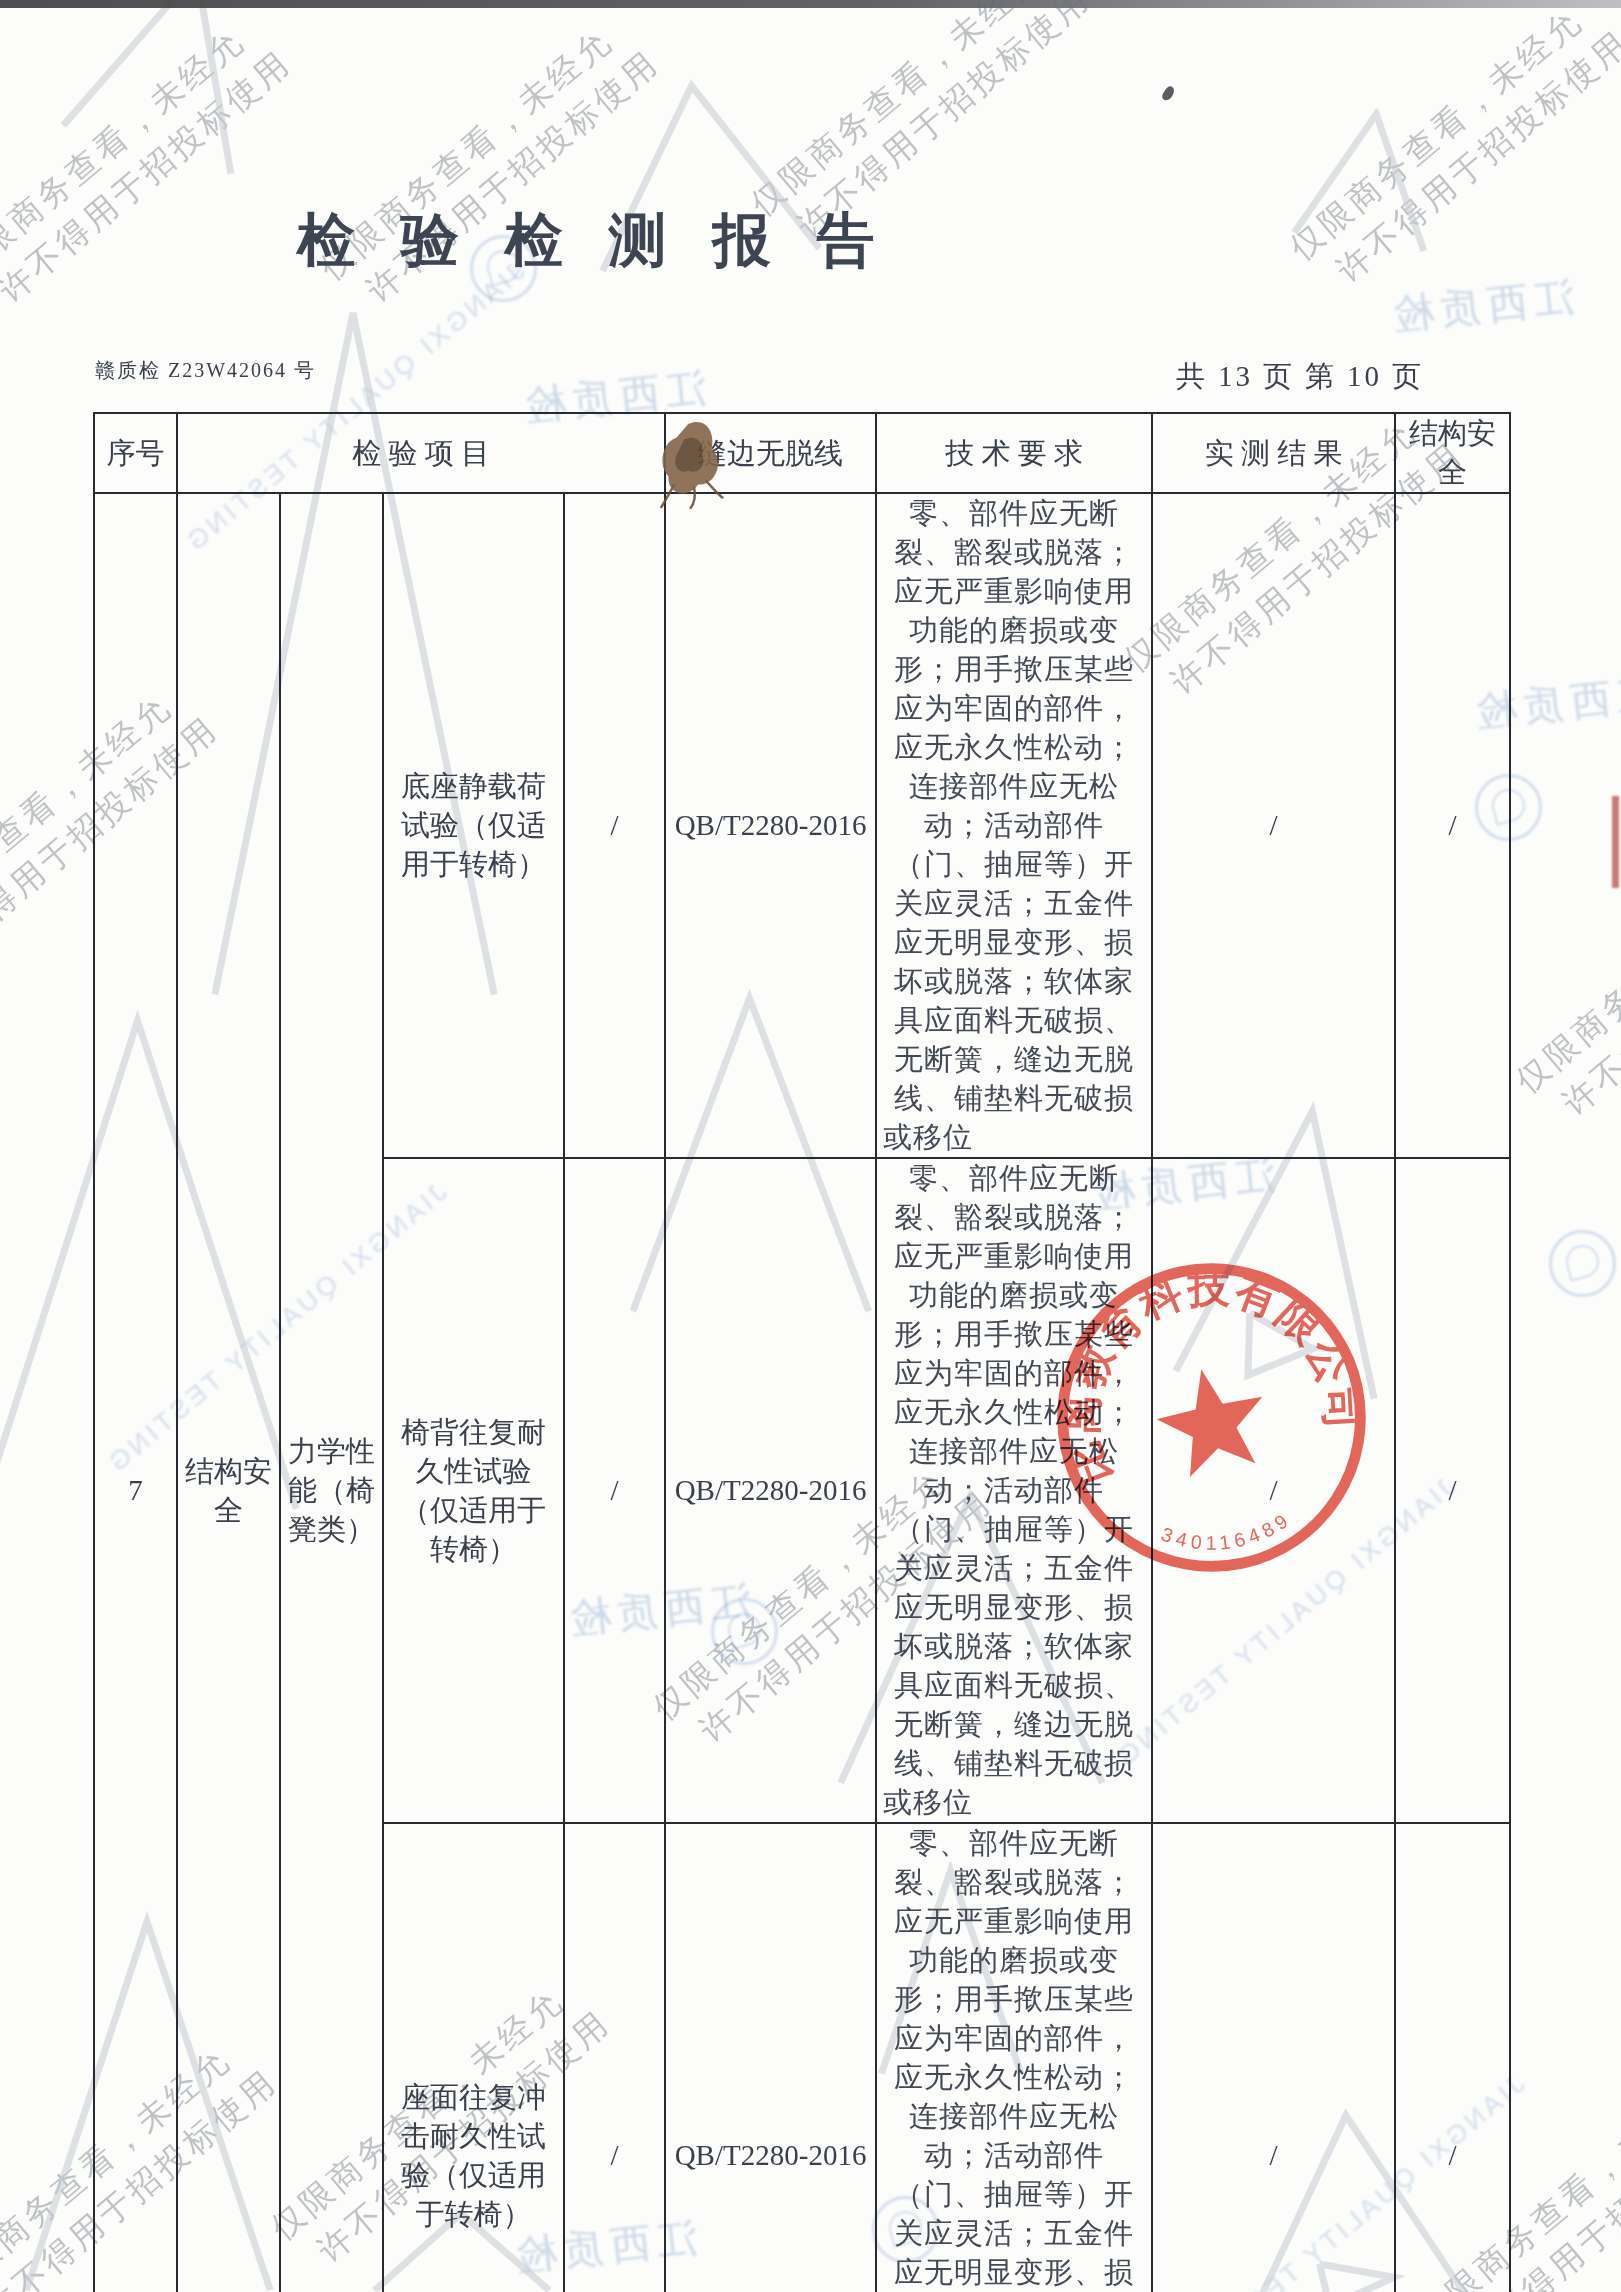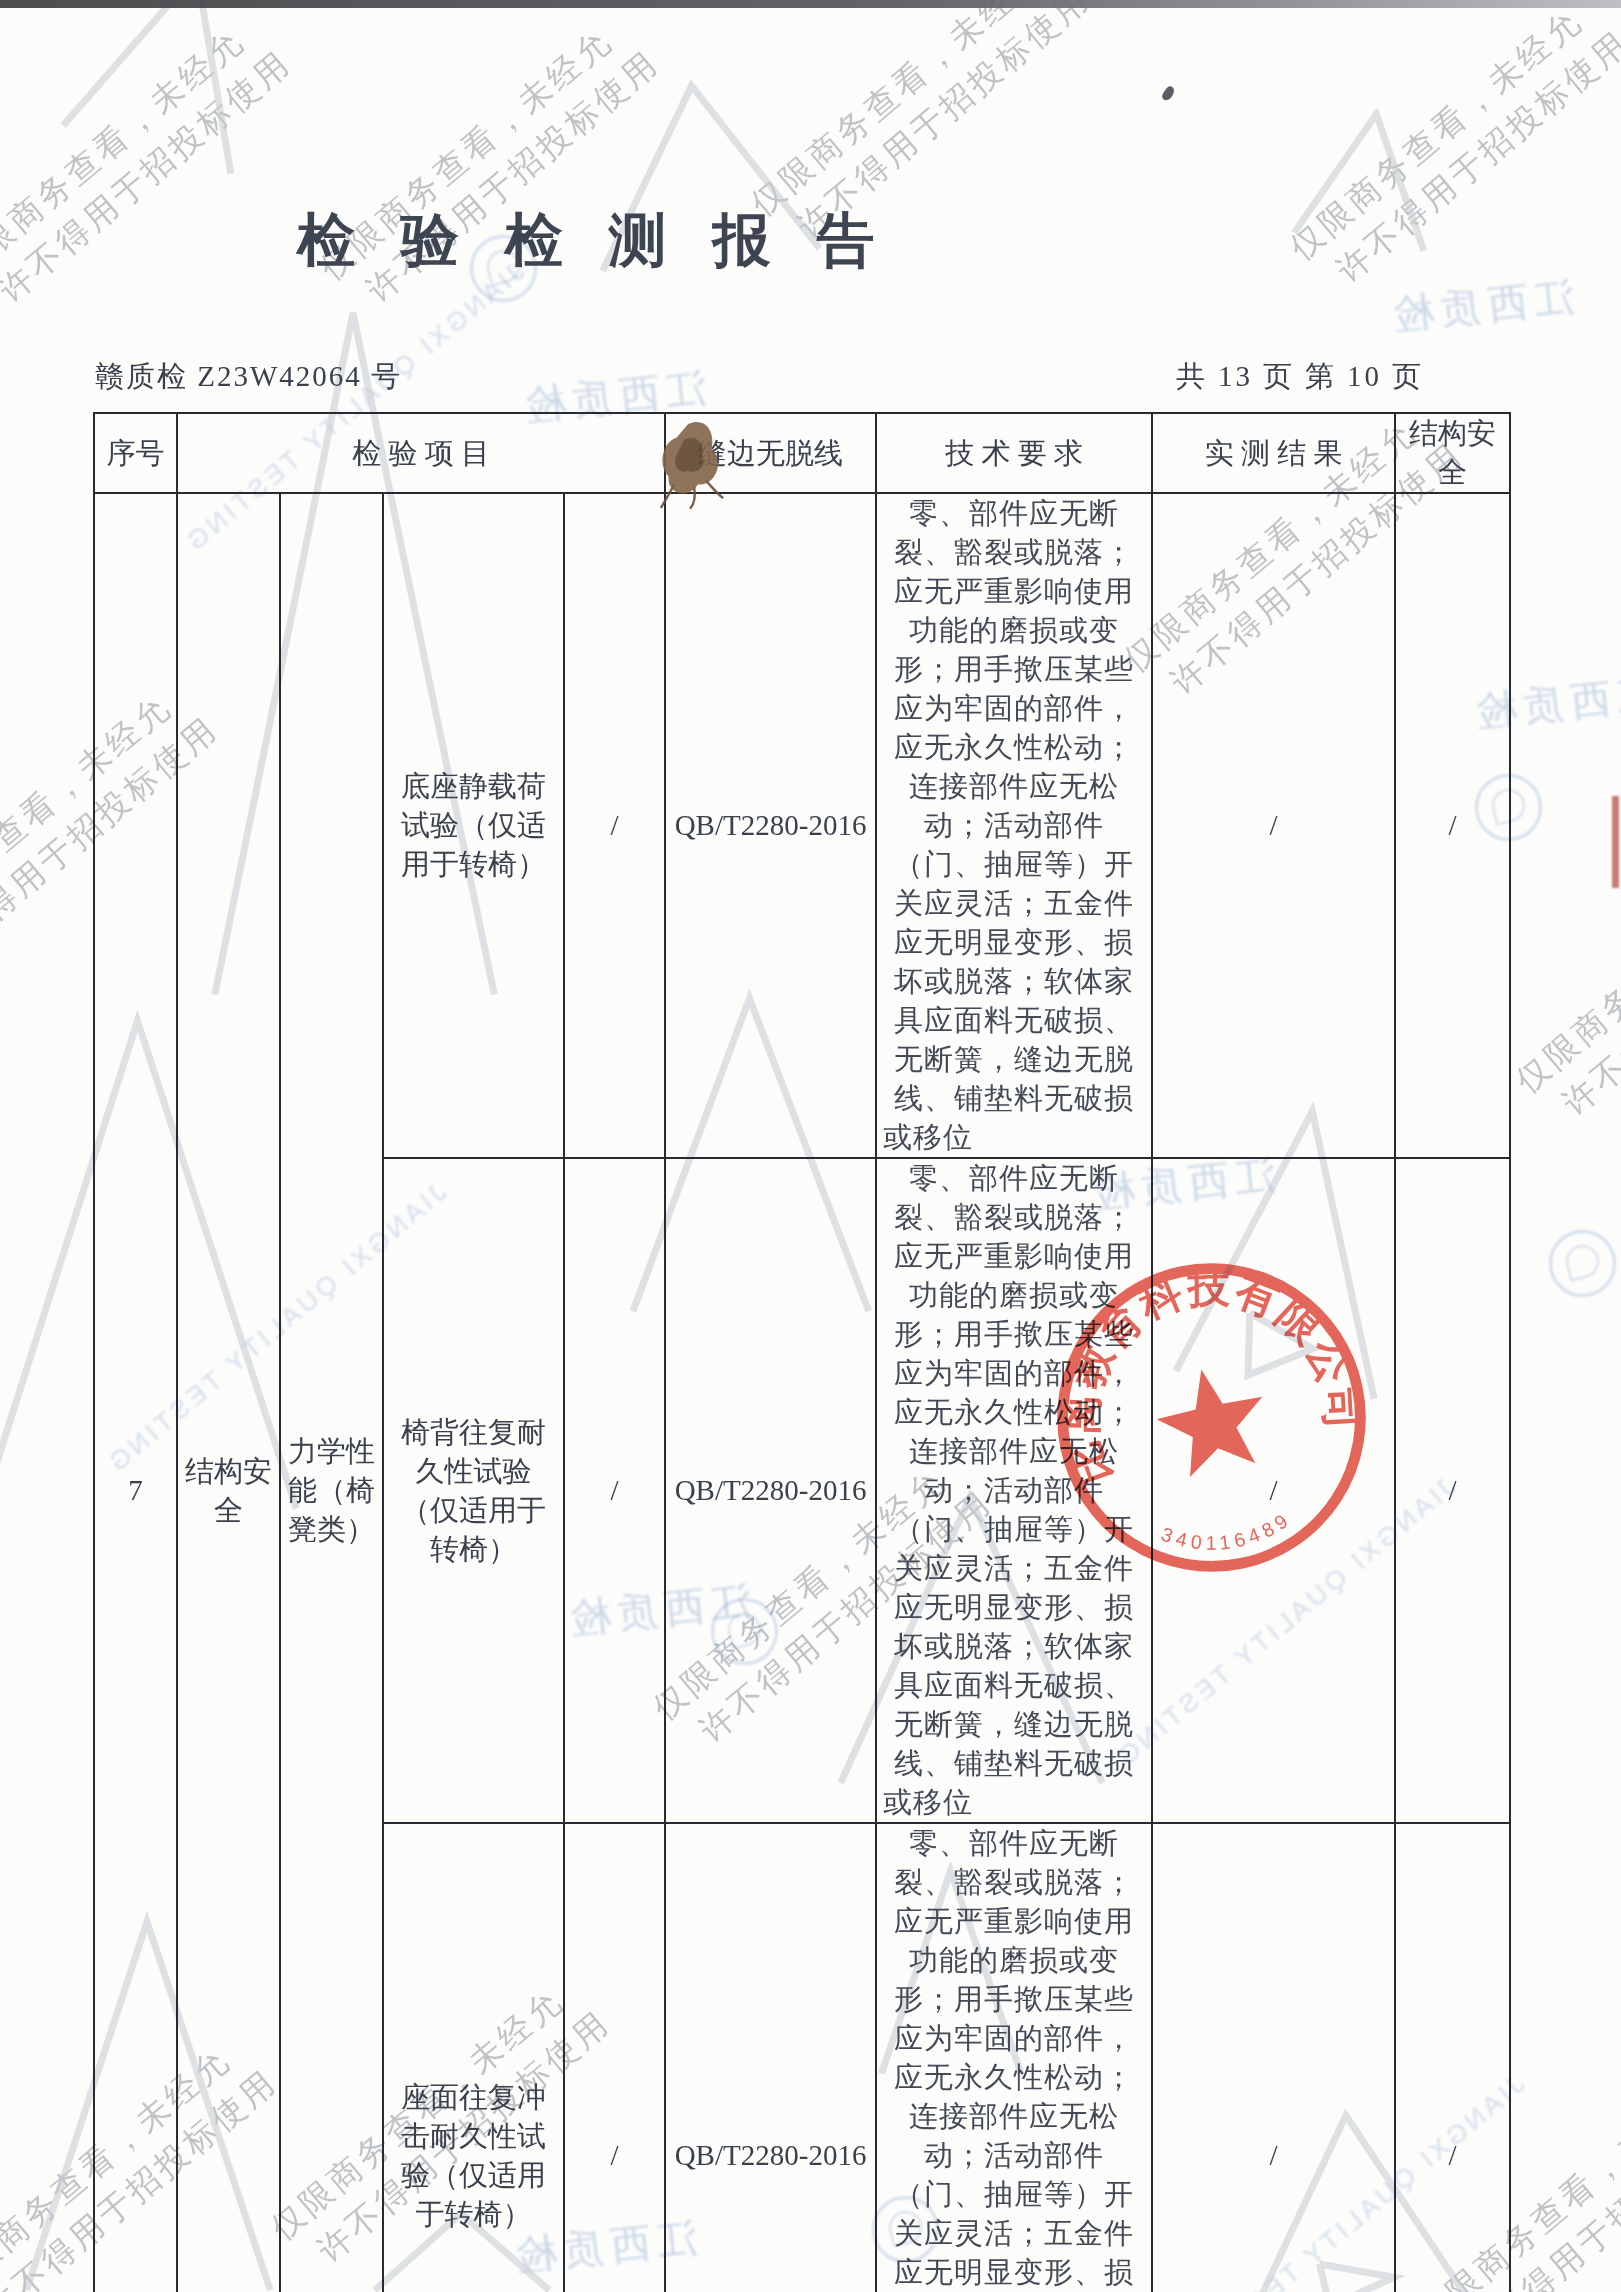--- a/index.html
+++ b/index.html
@@ -8,21 +8,21 @@
   .scan-strip{position:absolute;left:0;top:0;width:1621px;height:7.8px;
         background:linear-gradient(to right,#3f3f42 0%,#55565a 55%,#8a8b8f 80%,#b9babd 100%);opacity:.92;z-index:7;}
   .red-edge{position:absolute;left:1612px;top:796px;width:6.9px;height:92px;background:#b5443c;opacity:.7;filter:blur(1px);z-index:7;}
   .speck{position:absolute;left:1164px;top:86px;width:8.8px;height:14.7px;background:#5a5d63;transform:rotate(35deg);border-radius:40% 60% 55% 45%;z-index:7;}
 
   
   .doc-title{position:absolute;left:162px;top:116px;width:863px;text-align:center;
         font-size:44px;font-weight:700;letter-spacing:1px;color:#3e4552;z-index:3;}
   .doc-subtitle{position:absolute;left:162px;top:196px;width:863px;text-align:center;
         font-size:58px;font-weight:700;letter-spacing:15.7px;color:#3e4552;z-index:3;margin-top:6px;}
-  .report-no{position:absolute;left:95px;top:357px;font-size:29px;letter-spacing:2px;z-index:3;}
+  .report-no{position:absolute;left:95px;top:357px;font-size:20px;letter-spacing:2px;z-index:3;}
   .pagination{position:absolute;left:1176px;top:357px;width:304px;font-size:29px;letter-spacing:2.9px;z-index:3;}
 
   
   table.report{position:absolute;left:93px;top:412px;width:1416px;border-collapse:collapse;
         table-layout:fixed;z-index:2;}
   table.report td{border:2.5px solid #272b31;text-align:center;vertical-align:middle;
         font-size:29px;line-height:39px;padding:0 5.9px;overflow:hidden;}
   table.report{border:2.9px solid #22262c;}
   td.hdr{font-size:29px;font-weight:400;}
   td.req{font-size:27.4px;line-height:34px;text-align:justify;text-align-last:left;

